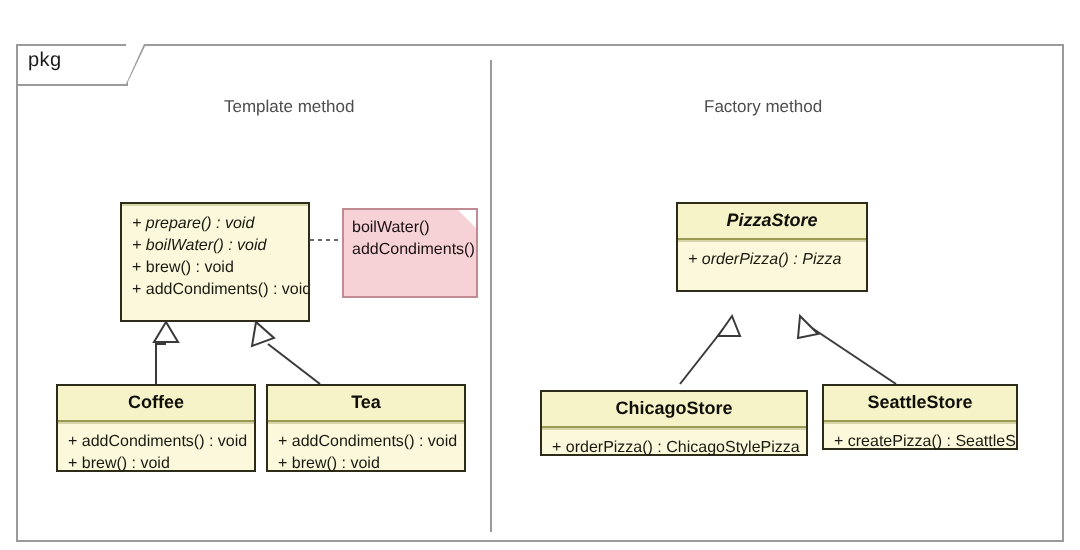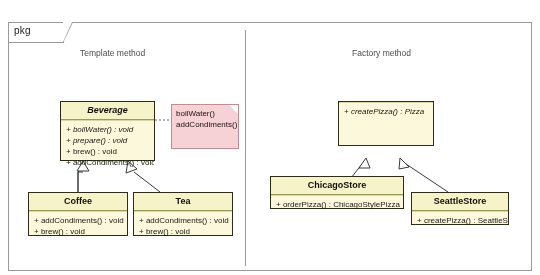--- a/index.html
+++ b/index.html
@@ -190,21 +190,21 @@
 
   <div class="pkg-frame"></div>
   <div class="pkg-frame-topline"></div>
   <div class="pkg-tab"></div>
   <div class="pkg-tab-cut"></div>
   <div class="pkg-tab-cut-inner"></div>
   <div class="pkg-tab-label">pkg</div>
 
   <div class="divider"></div>
 
-  <div class="section-caption" style="left:80px; top:32px;">Template method</div>
+  <div class="section-caption" style="left:112px; top:32px;">Template method</div>
   <div class="section-caption" style="left:352px; top:32px;">Factory method</div>
 
   <svg class="wires" viewBox="0 0 540 275">
 
     <g>
       <polyline points="78,176 78,156 83,156" fill="none" stroke="#3a3a3a" stroke-width="1"></polyline>
       <line x1="78" y1="176" x2="78" y2="156" stroke="#3a3a3a" stroke-width="1"></line>
       <line x1="78" y1="156" x2="83" y2="152" stroke="#3a3a3a" stroke-width="1"></line>
       <polygon points="83,145 77,155 89,155" fill="#ffffff" stroke="#3a3a3a" stroke-width="1"></polygon>
     </g>
@@ -224,24 +224,23 @@
       <polygon points="366,142 359,152 370,152" fill="#ffffff" stroke="#3a3a3a" stroke-width="1"></polygon>
     </g>
 
     <g>
       <line x1="448" y1="176" x2="406" y2="148" stroke="#3a3a3a" stroke-width="1"></line>
       <polygon points="400,142 399,153 409,151" fill="#ffffff" stroke="#3a3a3a" stroke-width="1"></polygon>
     </g>
   </svg>
 
   <div class="uml-class abstract" id="cls-beverage" style="left:60px; top:85px; width:95px; height:60px;">
-    <div class="cls-name">Beverage</div>
-    <div class="cls-ops">
+    <div class="cls-ops">
+      <div class="op abstract-op">+ prepare() : void</div>
       <div class="op abstract-op">+ boilWater() : void</div>
-      <div class="op abstract-op">+ prepare() : void</div>
       <div class="op">+ brew() : void</div>
       <div class="op">+ addCondiments() : void</div>
     </div>
   </div>
 
   <div class="uml-note" id="note-primitive" style="left:171px; top:88px; width:68px; height:45px;">
     <div class="note-fold"></div>
     <div class="note-line">boilWater()</div>
     <div class="note-line">addCondiments()</div>
   </div>
@@ -256,26 +255,27 @@
 
   <div class="uml-class" id="cls-tea" style="left:133px; top:176px; width:100px; height:44px;">
     <div class="cls-name">Tea</div>
     <div class="cls-ops">
       <div class="op">+ addCondiments() : void</div>
       <div class="op">+ brew() : void</div>
     </div>
   </div>
 
   <div class="uml-class abstract" id="cls-pizzastore" style="left:338px; top:85px; width:96px; height:45px;">
-    <div class="cls-ops">
-      <div class="op abstract-op">+ createPizza() : Pizza</div>
-    </div>
-  </div>
-
-  <div class="uml-class" id="cls-chicagostore" style="left:270px; top:160px; width:134px; height:33px;">
+    <div class="cls-name">PizzaStore</div>
+    <div class="cls-ops">
+      <div class="op abstract-op">+ orderPizza() : Pizza</div>
+    </div>
+  </div>
+
+  <div class="uml-class" id="cls-chicagostore" style="left:270px; top:179px; width:134px; height:33px;">
     <div class="cls-name">ChicagoStore</div>
     <div class="cls-ops">
       <div class="op">+ orderPizza() : ChicagoStylePizza</div>
     </div>
   </div>
 
   <div class="uml-class" id="cls-seattlestore" style="left:411px; top:176px; width:98px; height:33px;">
     <div class="cls-name">SeattleStore</div>
     <div class="cls-ops">
       <div class="op">+ createPizza() : SeattleStylePizza</div>

